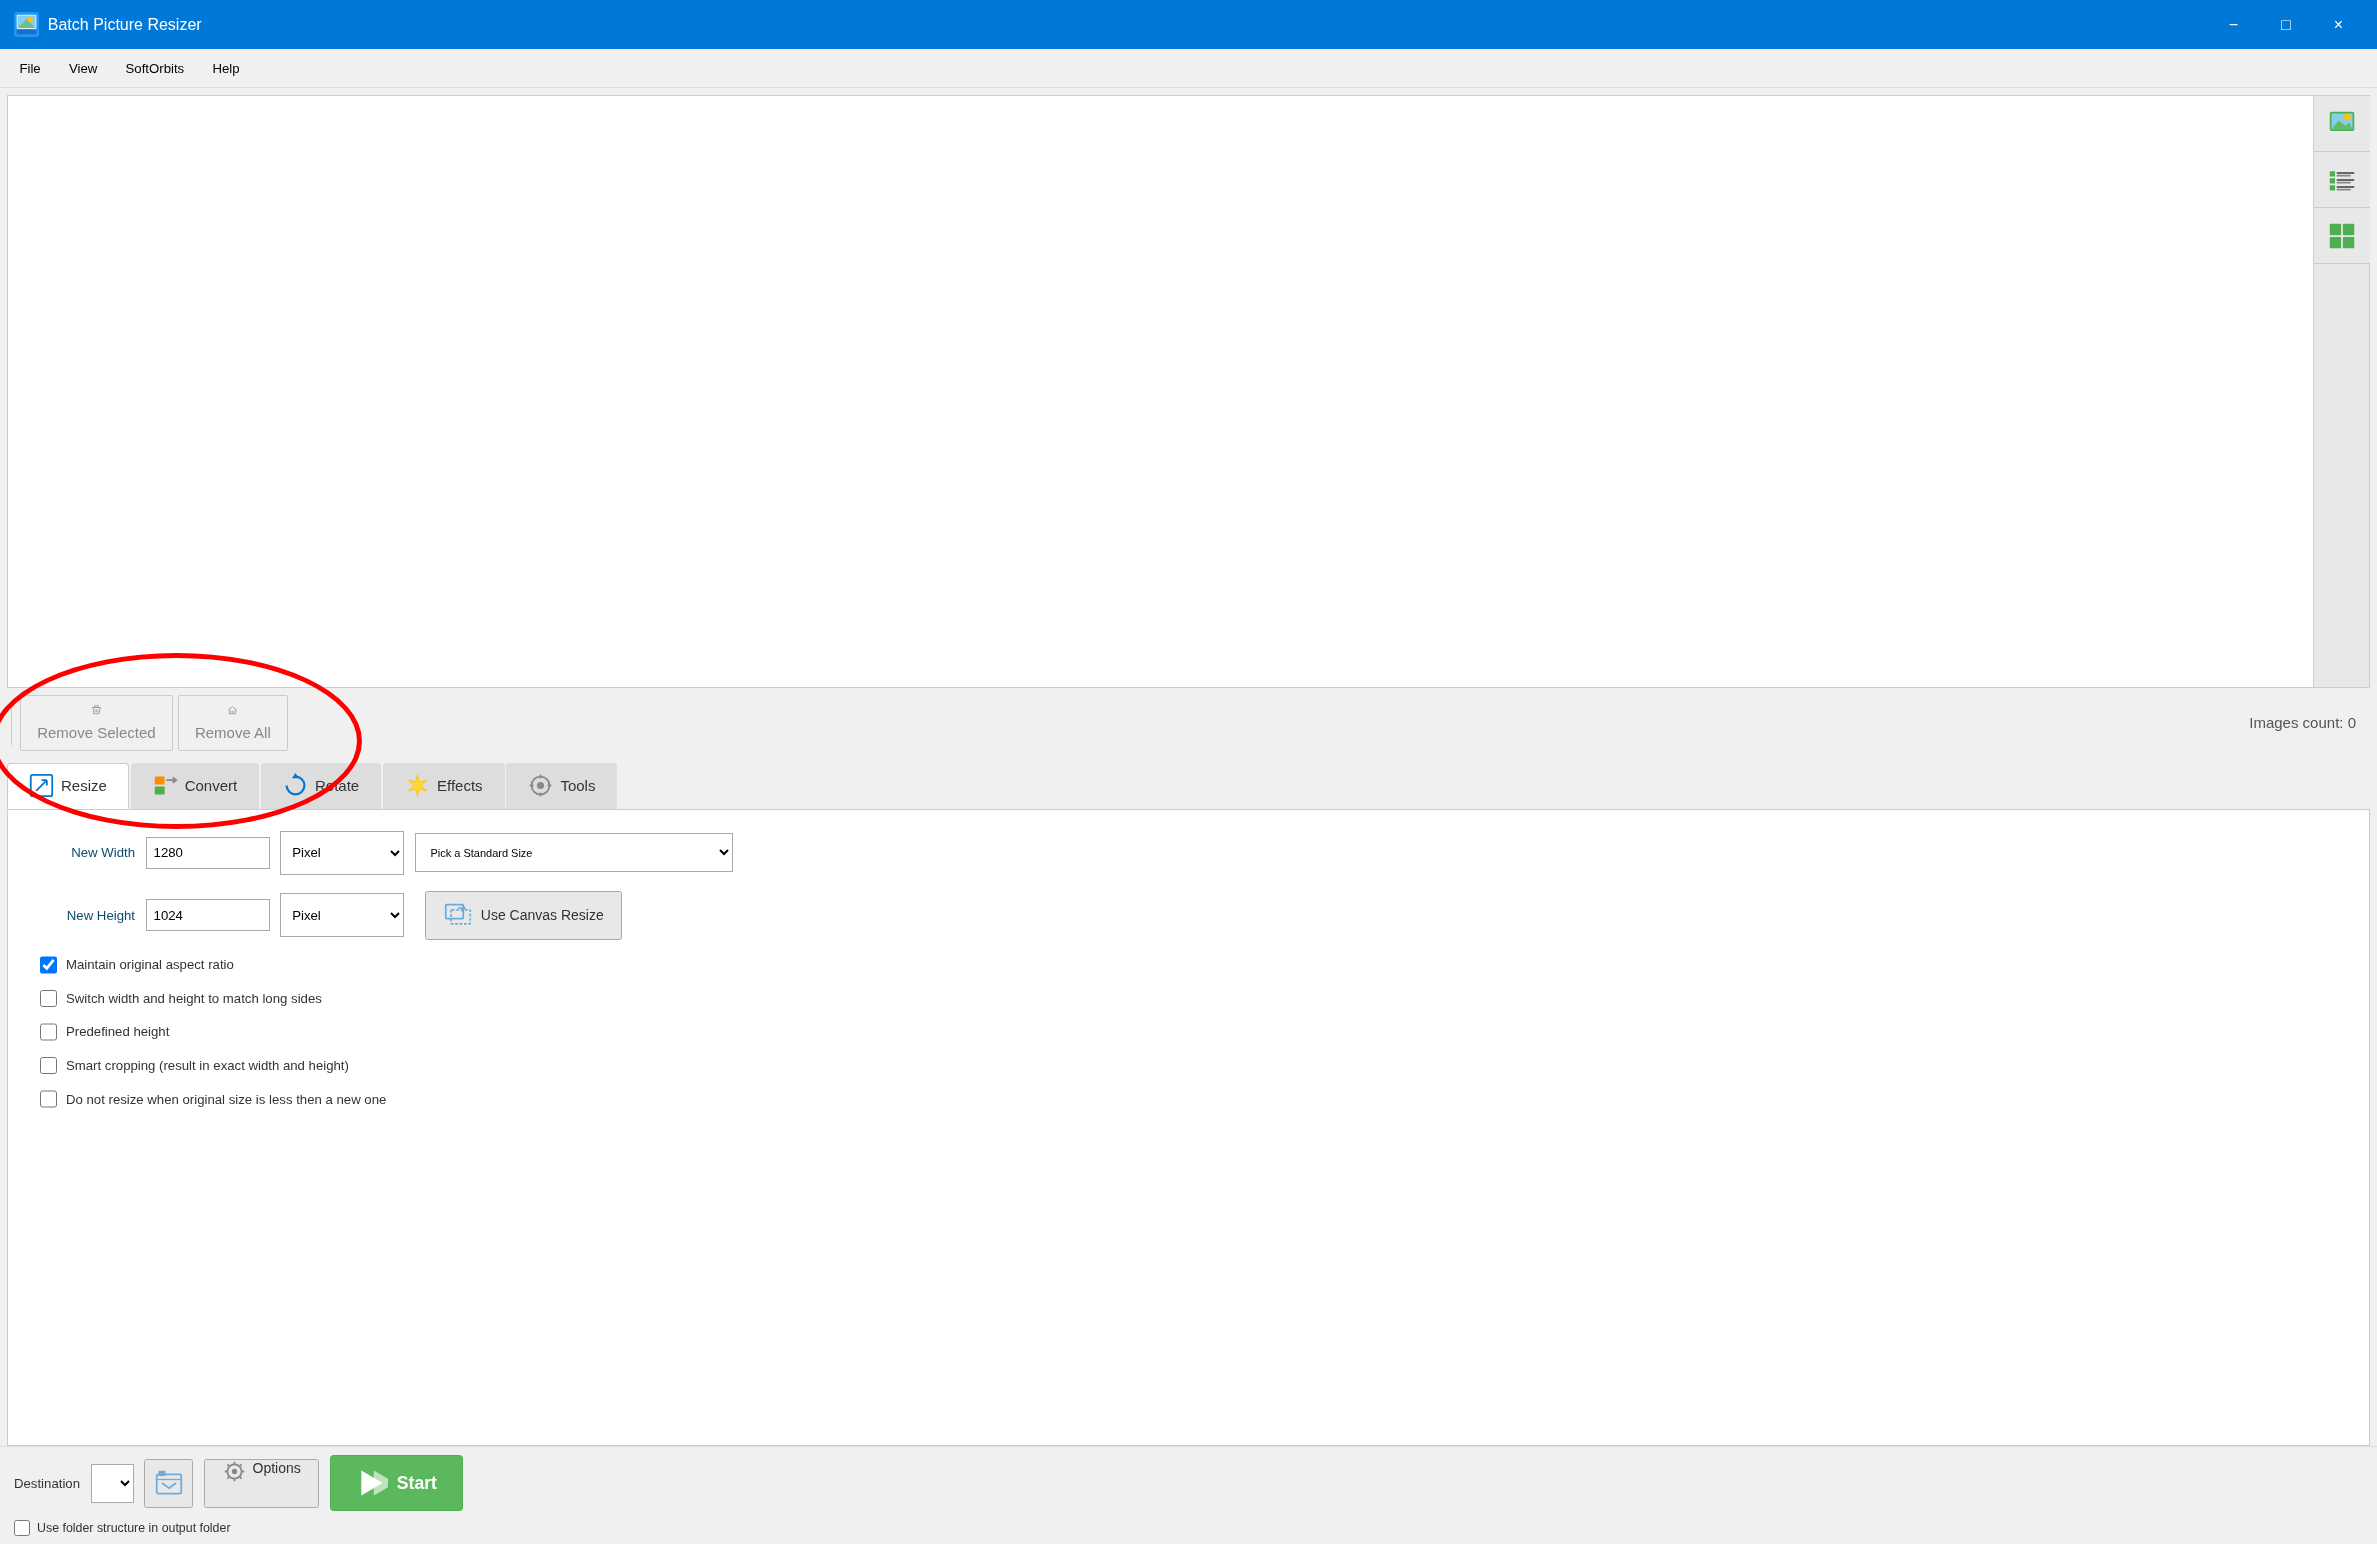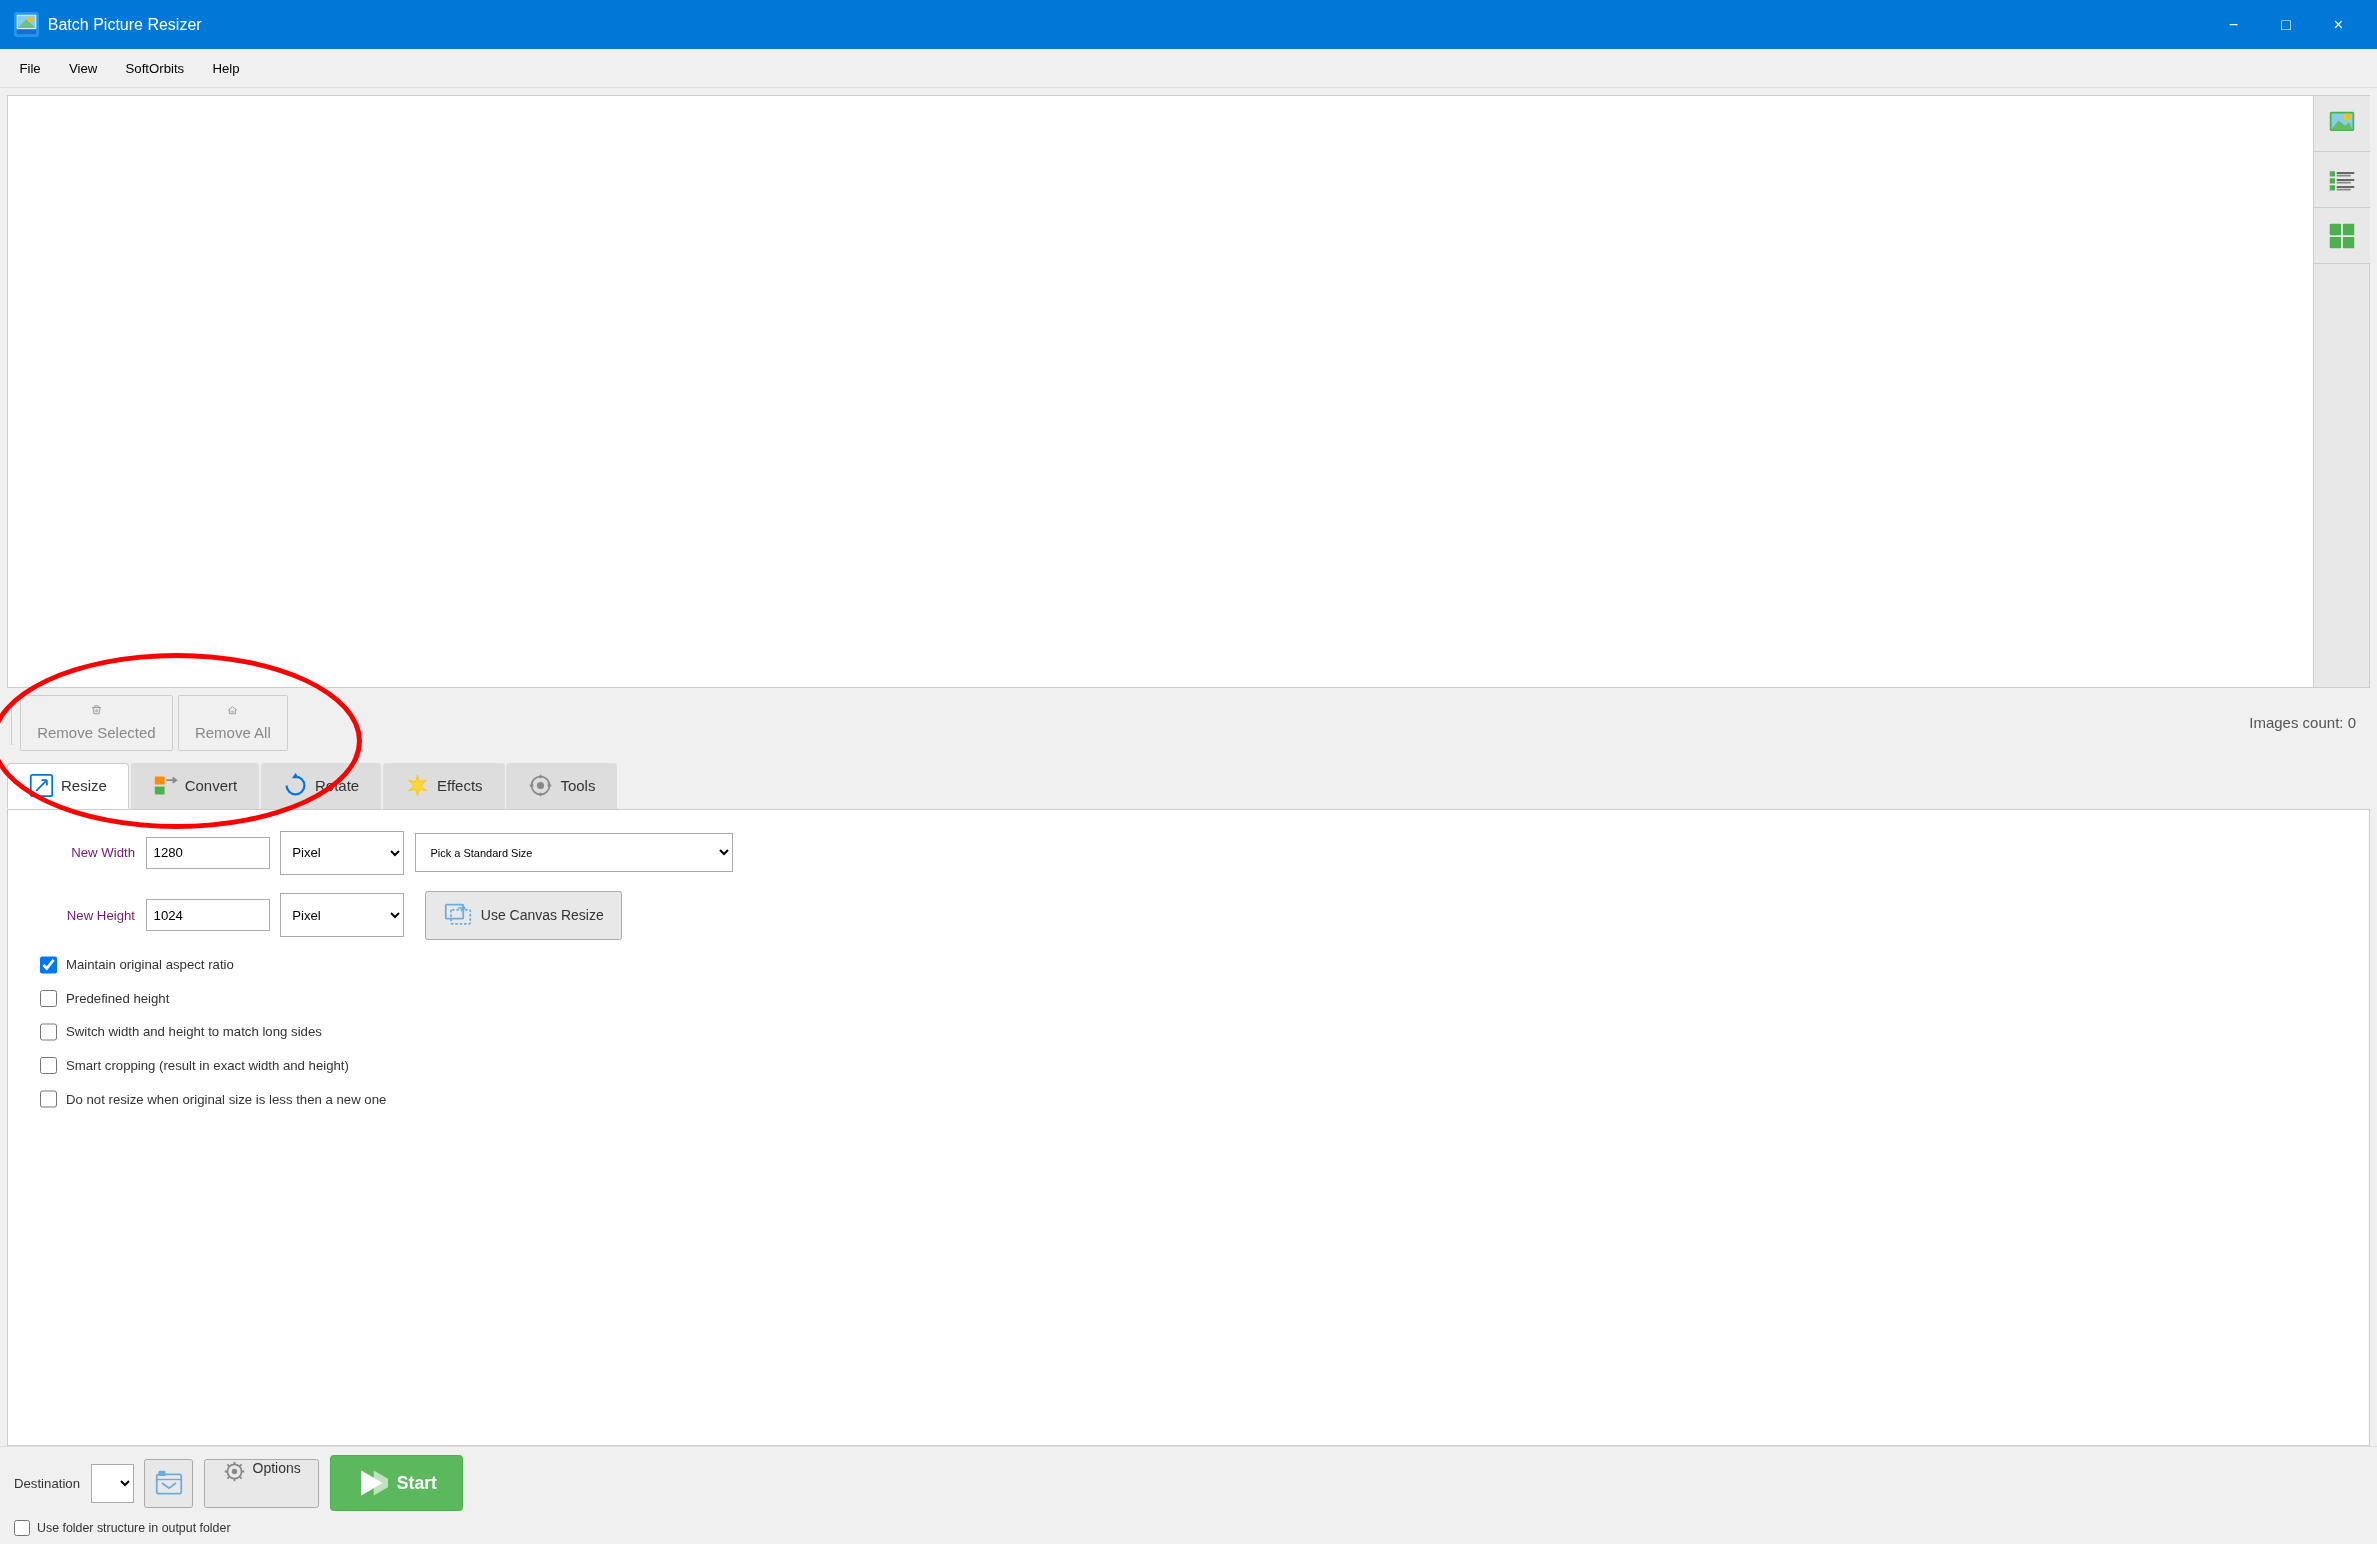--- a/index.html
+++ b/index.html
@@ -193,21 +193,21 @@
 
     .form-row {
       display: flex;
       align-items: center;
       margin-bottom: 16px;
       gap: 10.6px;
     }
     .form-label {
       width: 106px;
       font-size: 13.2px;
-      color: #701a75;
+      color: #0c4a6e;
       text-align: right;
     }
     .form-input {
       width: 124px;
       height: 32px;
       border: 0.9px solid #aaa;
       padding: 3.5px 7px;
       font-size: 13.2px;
       background: white;
     }
@@ -519,27 +519,27 @@
         </button>
       </div>
     </div>
 
     <div class="checkbox-row">
       <input type="checkbox" id="maintainAspect" checked="" style="">
       <label for="maintainAspect">Maintain original aspect ratio</label>
     </div>
 
     <div class="checkbox-row">
+      <input type="checkbox" id="switchWH" style="">
+      <label for="switchWH">Switch width and height to match long sides</label>
+    </div>
+
+    <div class="checkbox-row">
       <input type="checkbox" id="predefinedHeight" style="">
       <label for="predefinedHeight">Predefined height</label>
-    </div>
-
-    <div class="checkbox-row">
-      <input type="checkbox" id="switchWH" style="">
-      <label for="switchWH">Switch width and height to match long sides</label>
     </div>
 
     <div class="checkbox-row">
       <input type="checkbox" id="smartCrop" style="">
       <label for="smartCrop">Smart cropping (result in exact width and height)</label>
     </div>
 
     <div class="checkbox-row">
       <input type="checkbox" id="doNotResize" style="">
       <label for="doNotResize">Do not resize when original size is less then a new one</label>

